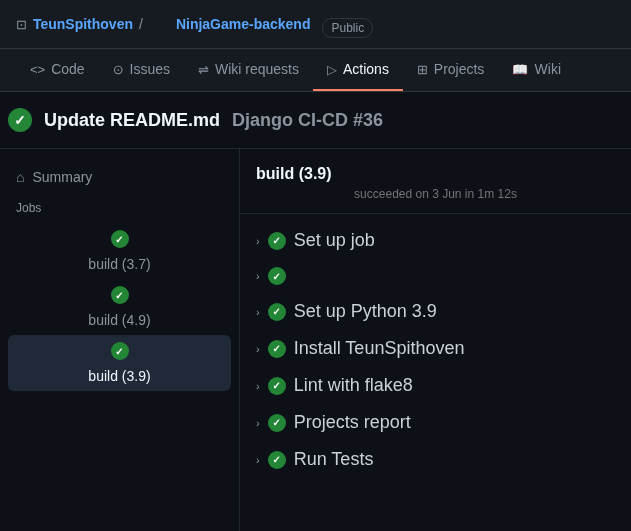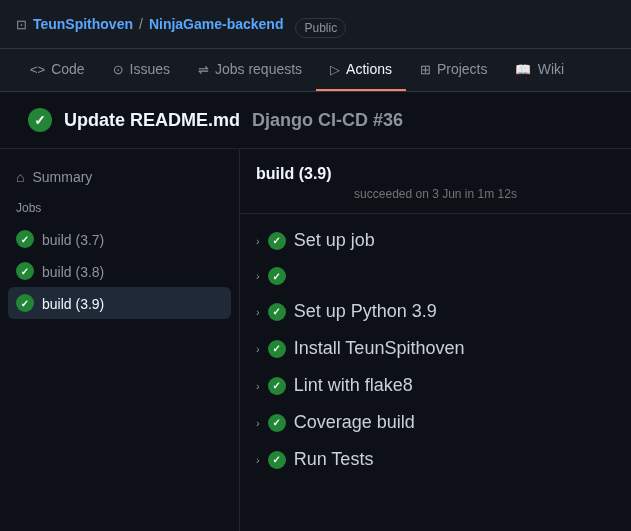--- a/index.html
+++ b/index.html
@@ -32,20 +32,21 @@
       font-weight: bold;
     }
     .repo-separator {
       color: #8b949e;
       font-size: 14px;
     }
     .repo-name {
       color: #58a6ff;
       font-size: 14px;
       font-weight: 600;
+      margin-left: 27px;
     }
     .badge {
       border: 1px solid #30363d;
       border-radius: 20px;
       padding: 2px 8px;
       font-size: 12px;
       color: #8b949e;
       margin-left: 6px;
       margin-top: 8px;
     }
@@ -75,21 +76,21 @@
       color: #f0f6fc;
       border-bottom: 2px solid #f78166;
     }
     .nav-tab-icon {
       font-size: 13px;
       color: #8b949e;
     }
 
     
     .page-header {
-      padding: 16px 28px;
+      padding: 16px 8px;
       display: flex;
       align-items: center;
       gap: 12px;
       border-bottom: 1px solid #21262d;
     }
     .success-icon-large {
       width: 24px;
       height: 24px;
       background-color: #238636;
       border-radius: 50%;
@@ -132,26 +133,27 @@
       flex-shrink: 0;
     }
     .sidebar-section-label {
       font-size: 12px;
       color: #8b949e;
       padding: 4px 16px 8px;
       text-transform: none;
     }
     .sidebar-item {
       display: flex;
-      align-items: flex-end;
+      align-items: center;
       gap: 8px;
       padding: 7px 16px;
       cursor: pointer;
       color: #8b949e;
       font-size: 14px;
+      flex-direction: column;
     }
     .sidebar-item.active {
       background-color: #1f2937;
       color: #f0f6fc;
       border-radius: 6px;
       margin: 0 8px;
       padding: 7px 8px;
     }
     .sidebar-summary {
       display: flex;
@@ -257,21 +259,21 @@
   <div class="nav-tab">
     <span class="nav-tab-icon">&lt;&gt;</span>
     <span>Code</span>
   </div>
   <div class="nav-tab">
     <span class="nav-tab-icon">⊙</span>
     <span>Issues</span>
   </div>
   <div class="nav-tab">
     <span class="nav-tab-icon">⇌</span>
-    <span>Jobs requests</span>
+    <span>Wiki requests</span>
   </div>
   <div class="nav-tab active">
     <span class="nav-tab-icon">▷</span>
     <span>Actions</span>
   </div>
   <div class="nav-tab">
     <span class="nav-tab-icon">⊞</span>
     <span>Projects</span>
   </div>
   <div class="nav-tab">
@@ -294,21 +296,21 @@
       <span>Summary</span>
     </div>
     <div class="sidebar-section-label">Jobs</div>
 
     <div class="sidebar-item">
       <div class="success-dot"></div>
       <span>build (3.7)</span>
     </div>
     <div class="sidebar-item">
       <div class="success-dot"></div>
-      <span>build (3.8)</span>
+      <span>build (4.9)</span>
     </div>
     <div class="sidebar-item active">
       <div class="success-dot"></div>
       <span>build (3.9)</span>
     </div>
   </div>
 
   <div class="right-panel">
     <div class="job-header">
       <div class="job-title">build (3.9)</div>
@@ -341,21 +343,21 @@
 
       <div class="job-step">
         <span class="chevron">›</span>
         <div class="step-success"></div>
         <span class="step-label">Lint with flake8</span>
       </div>
 
       <div class="job-step">
         <span class="chevron">›</span>
         <div class="step-success"></div>
-        <span class="step-label">Coverage build</span>
+        <span class="step-label">Projects report</span>
       </div>
 
       <div class="job-step">
         <span class="chevron">›</span>
         <div class="step-success"></div>
         <span class="step-label">Run Tests</span>
       </div>
 
     </div>
   </div>

